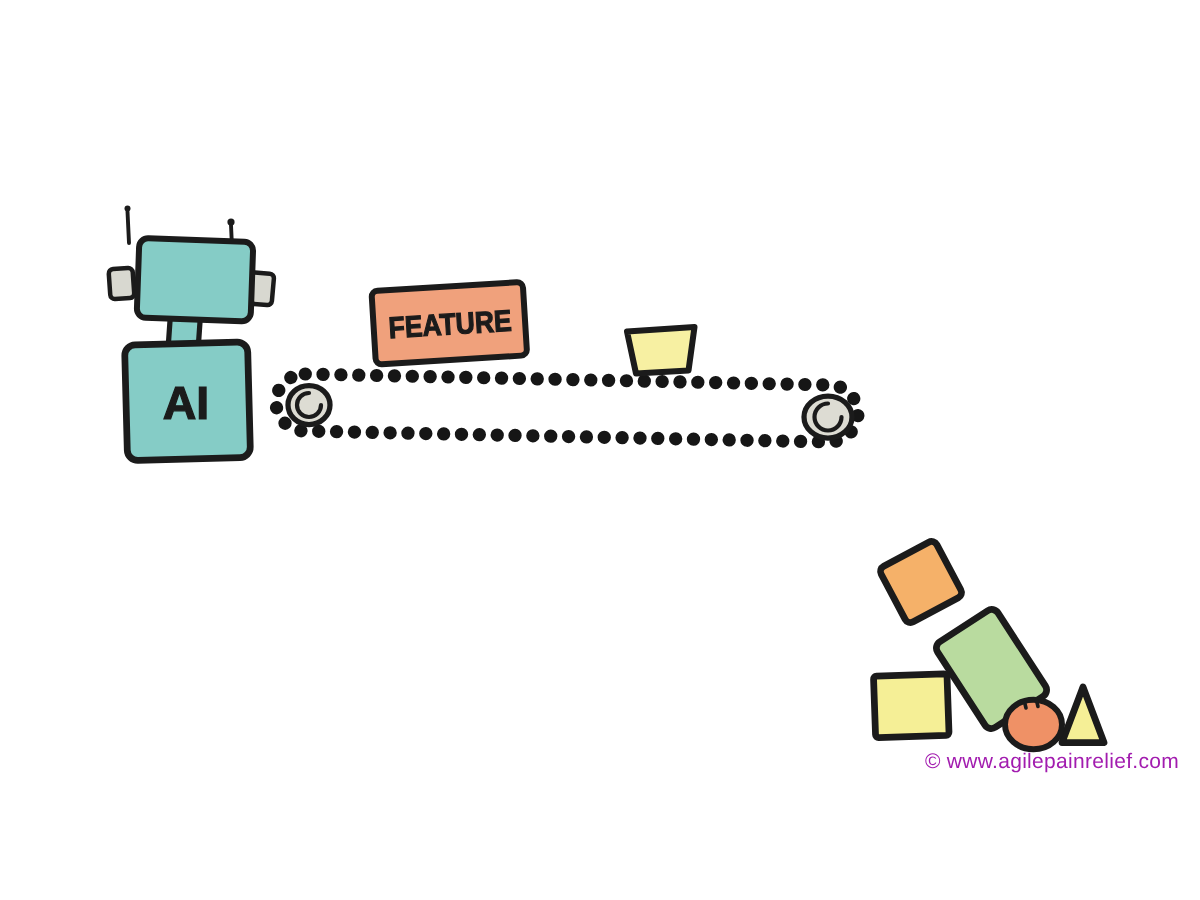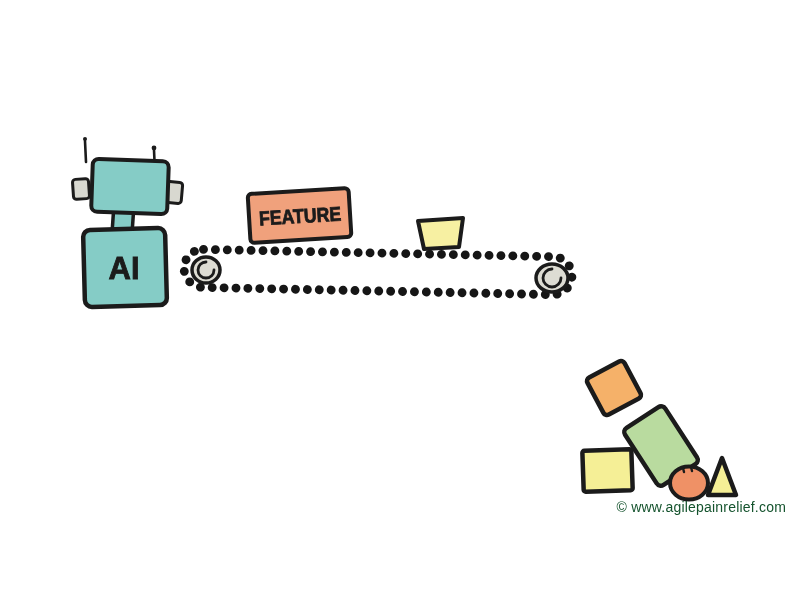--- a/index.html
+++ b/index.html
@@ -20,21 +20,21 @@
     stroke: #1b1b1b;
     stroke-width: 0.8px;
     paint-order: stroke;
   }
   .ink-stroke { stroke: #1b1b1b; }
   .copyright {
     position: absolute;
     right: 14px;
     bottom: 13px;
     font-size: 14px;
-    color: #14532d;
+    color: #a21caf;
     letter-spacing: 0.2px;
   }
 </style>
 </head>
 <body>
 
 <div class="stage">
   <svg width="800" height="600" viewBox="0 0 800 600">
 
     <g>

